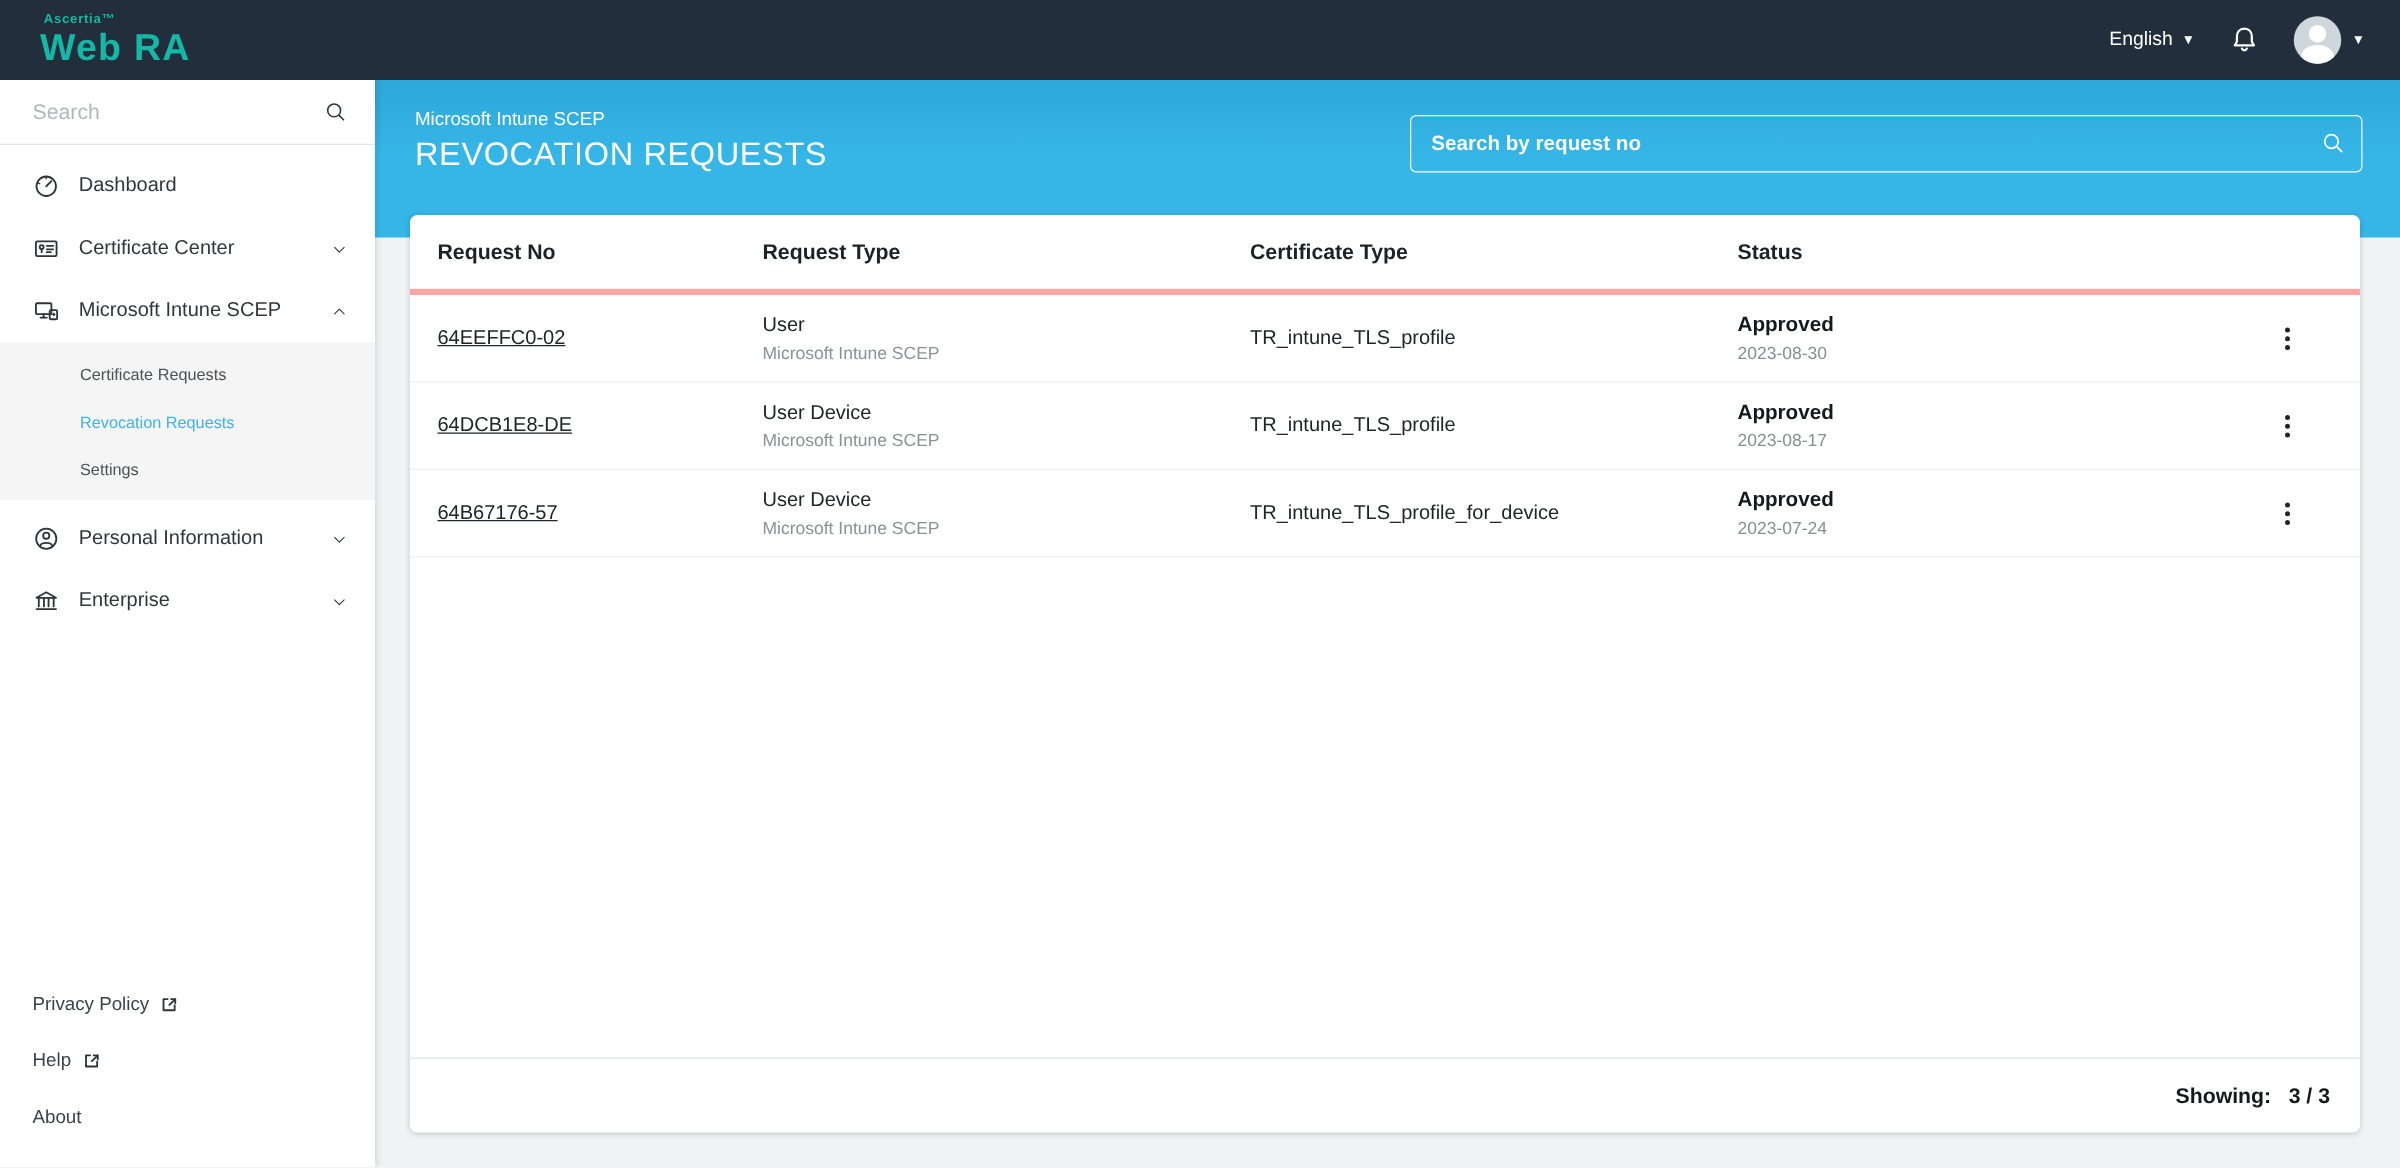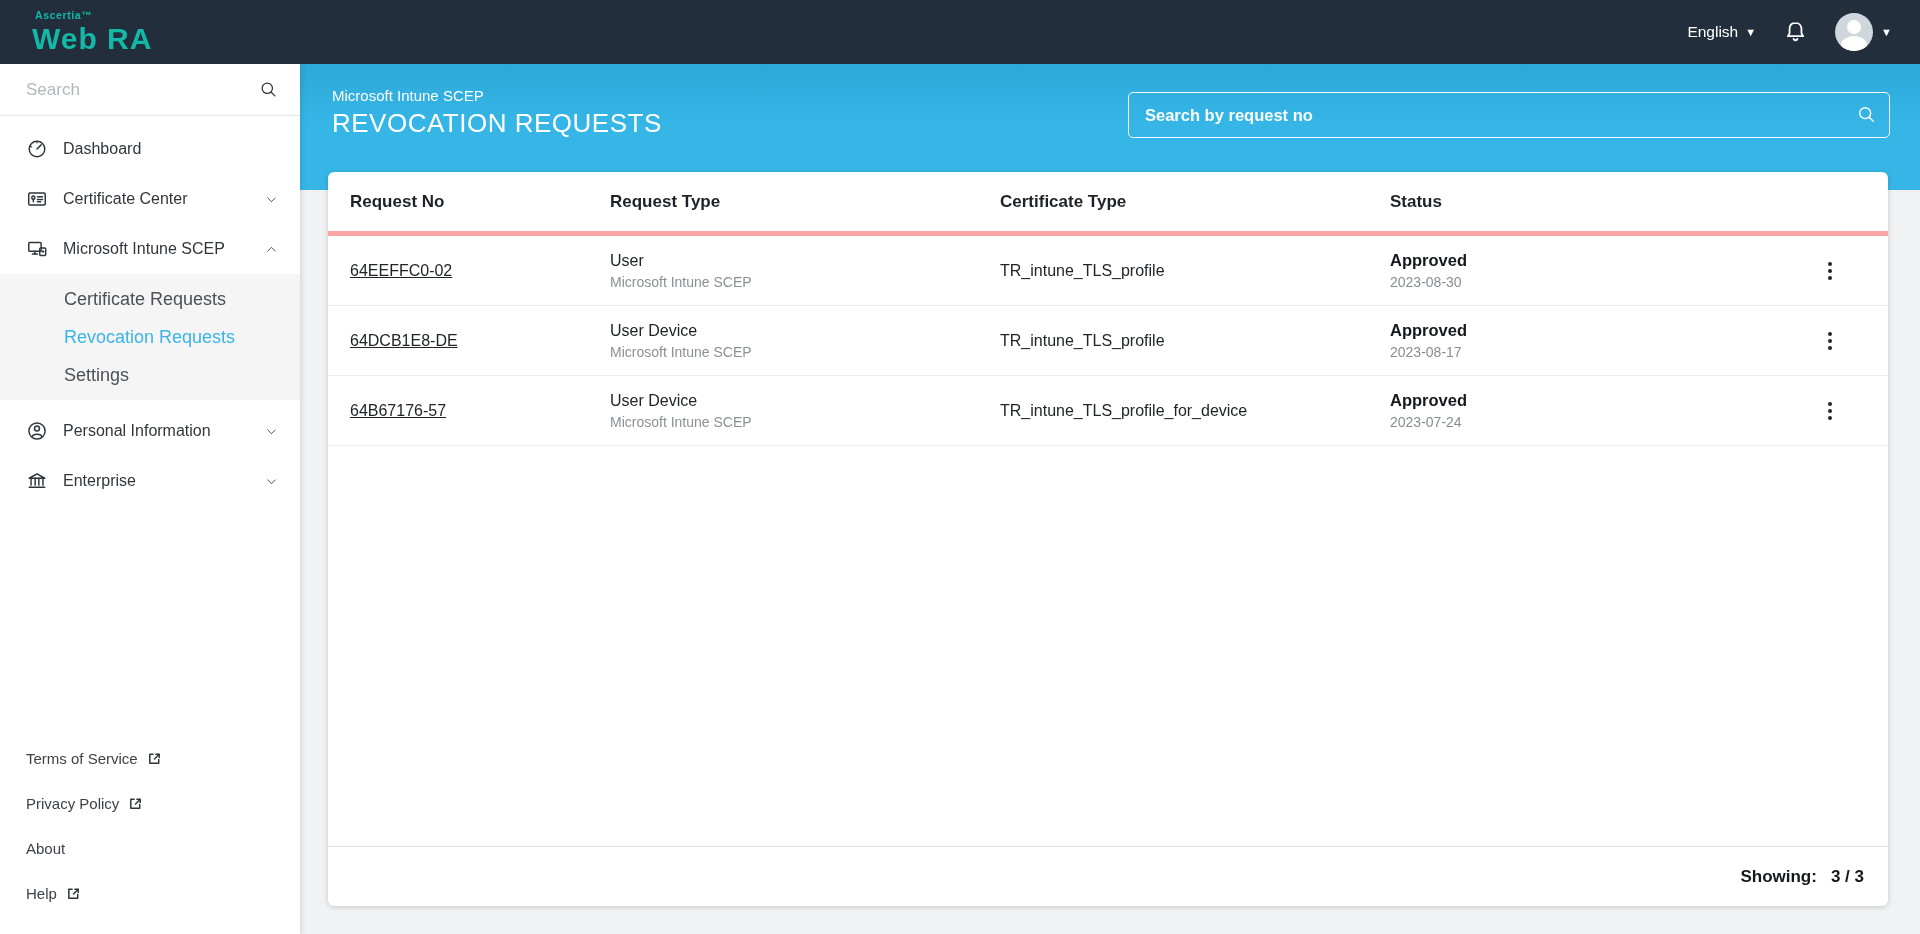--- a/index.html
+++ b/index.html
@@ -36,21 +36,21 @@
 
   .nav { padding-top:8px; }
   .nav-item { height:50px; display:flex; align-items:center; padding:0 22px 0 26px;
     cursor:pointer; color:#30363c; font-size:16px; }
   .nav-item .nicon { width:22px; height:22px; margin-right:15px; flex:0 0 auto; }
   .nav-item .nlabel { flex:1; }
   .nav-item .chev { width:13px; height:13px; }
 
   .submenu { background:#f5f5f6; padding:6px 0; }
   .submenu-item { height:38px; display:flex; align-items:center; padding-left:64px;
-    font-size:18px; color:#4b5156; cursor:pointer; }
+    font-size:13px; color:#4b5156; cursor:pointer; }
   .submenu-item.active { color:#3bb4e6; }
   .nav-gap { height:6px; }
 
   .side-footer { margin-top:auto; padding-bottom:18px; }
   .side-link { height:45px; display:flex; align-items:center; gap:9px; padding-left:26px;
     font-size:15px; color:#3c4248; cursor:pointer; }
   .side-link svg { width:15px; height:15px; }
 
   
   .main { flex:1; position:relative; background:#f0f2f3; }
@@ -204,46 +204,38 @@
         </svg>
         <span class="nlabel">Enterprise</span>
         <svg class="chev" viewBox="0 0 24 24" stroke-width="2.4">
           <polyline points="5,9 12,16 19,9"></polyline>
         </svg>
       </div>
     </nav>
 
     <div class="side-footer">
       <div class="side-link">
-        <span>Terms of Service</span>
-        <svg viewBox="0 0 16 16">
-          <path d="M6.5 3.5H3v9.5h9.5V9"></path>
-            <path d="M9.5 3.5H13V7"></path>
-            <line x1="12.8" y1="3.7" x2="8" y2="8.5"></line>
-        </svg>
-      </div>
-      <div class="side-link">
         <span>Privacy Policy</span>
         <svg viewBox="0 0 16 16">
           <path d="M6.5 3.5H3v9.5h9.5V9"></path>
             <path d="M9.5 3.5H13V7"></path>
             <line x1="12.8" y1="3.7" x2="8" y2="8.5"></line>
         </svg>
-      </div>
-      <div class="side-link">
-        <span>About</span>
       </div>
       <div class="side-link">
         <span>Help</span>
         <svg viewBox="0 0 16 16">
           <path d="M6.5 3.5H3v9.5h9.5V9"></path>
             <path d="M9.5 3.5H13V7"></path>
             <line x1="12.8" y1="3.7" x2="8" y2="8.5"></line>
         </svg>
       </div>
+      <div class="side-link">
+        <span>About</span>
+      </div>
     </div>
   </aside>
 
   <main class="main">
 
     <div class="hero">
       <div class="hero-titles">
         <div class="hero-sub">Microsoft Intune SCEP</div>
         <div class="hero-title">REVOCATION REQUESTS</div>
       </div>

